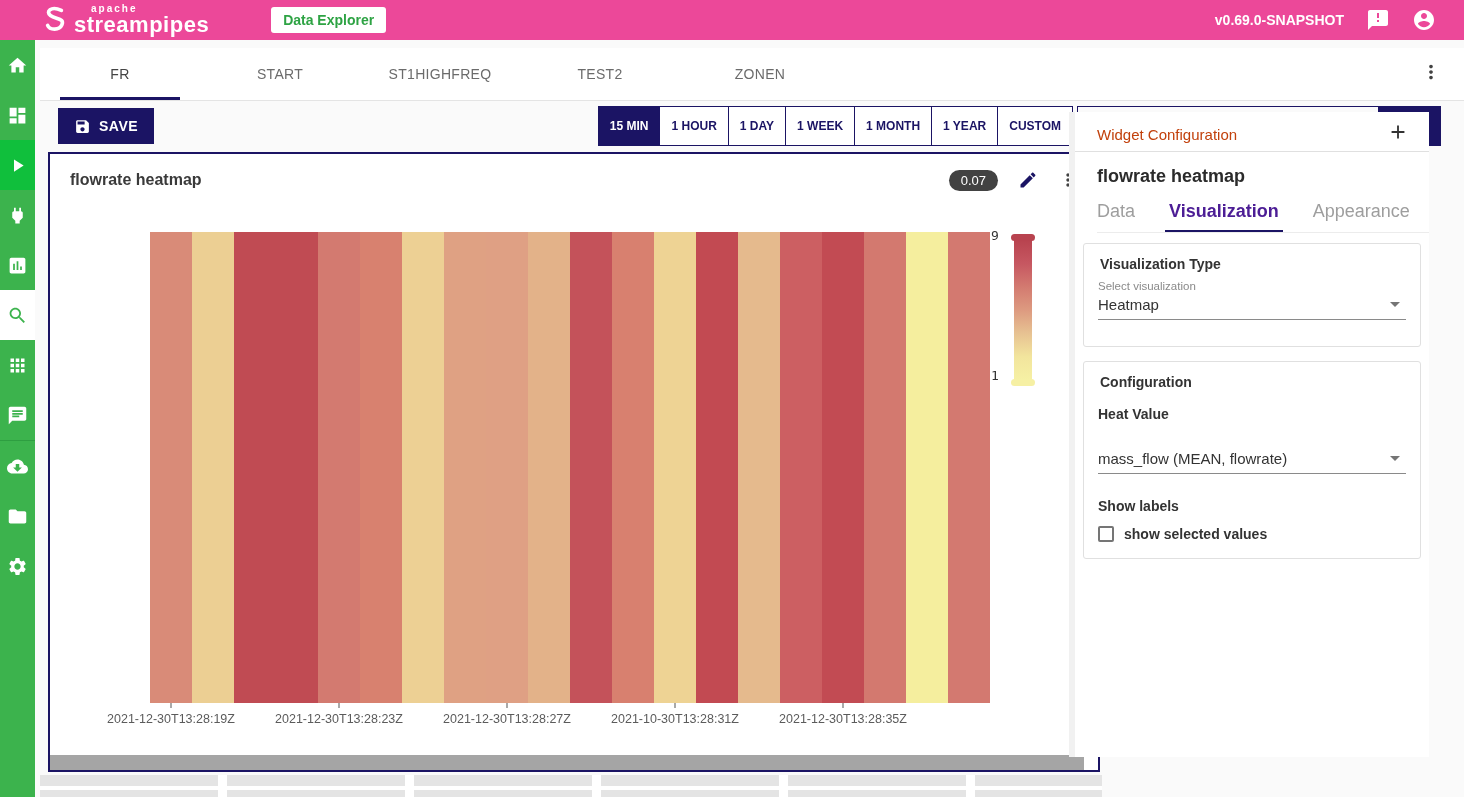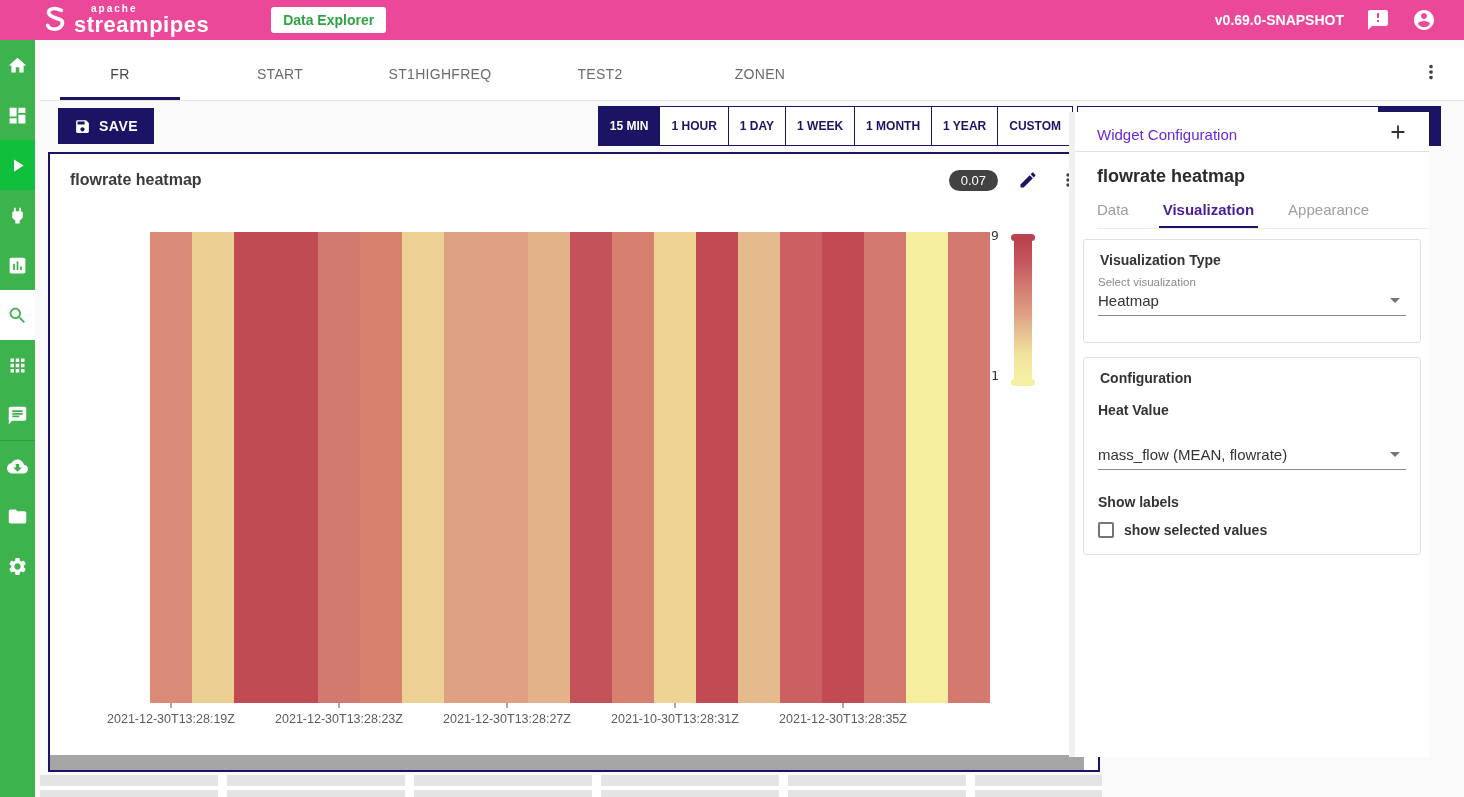--- a/index.html
+++ b/index.html
@@ -101,26 +101,26 @@
   
   #bottom-grid { position:absolute; left:5px; top:735px; width:1062px; height:22px;
     background:
       linear-gradient(180deg, rgba(0,0,0,0) 0 11px, #fff 11px 15px, rgba(0,0,0,0) 15px),
       repeating-linear-gradient(90deg, #e4e4e4 0 178px, #ffffff 178px 187px); }
 
   
   #panel { position:absolute; left:1069px; top:112px; width:360px; height:645px;
     background:#fff; border-left:6px solid #f1f1f1; }
   .panel-header { height:40px; display:flex; align-items:center; border-bottom:1px solid #e0e0e0; }
-  .panel-header-title { margin-left:22px; font-size:15px; color:#6d28d9;margin-top:6px; }
+  .panel-header-title { margin-left:22px; font-size:15px; color:#c2410c;margin-top:6px; }
   .panel-add { margin-left:auto; margin-right:20px; cursor:pointer; display:flex; }
   .panel-add svg { width:22px; height:22px; fill:#333; }
   .panel-widget-title { margin:14px 0 0 22px; font-size:18px; font-weight:bold; color:#2b2b2b; }
   .panel-tabs { display:flex; gap:34px; margin:14px 0 0 22px; border-bottom:1px solid #ececec; }
-  .ptab { font-size:15px; color:#9e9e9e; padding-bottom:10px; cursor:pointer; position:relative; }
+  .ptab { font-size:18px; color:#9e9e9e; padding-bottom:10px; cursor:pointer; position:relative; }
   .ptab.active { color:#4c1d95; font-weight:bold; }
   .ptab.active::after { content:""; position:absolute; left:-4px; right:-4px; bottom:0; height:2px; background:#1b1464; }
   .card { margin:10px 8px 0 8px; border:1px solid #e0e0e0; border-radius:3px; background:#fff;
     padding:12px 14px; }
   .card-heading { font-size:14px; font-weight:bold; color:#333; margin-left:2px; }
   .select-label { font-size:11.5px; color:#8a8a8a; margin-top:8px; }
   .select-row { display:flex; align-items:center; border-bottom:1px solid #8a8a8a;
     padding:4px 2px 6px 0; cursor:pointer; }
   .select-value { font-size:15px; color:#333; flex:1; }
   .dd-arrow { width:0; height:0; border-left:5px solid transparent; border-right:5px solid transparent;

